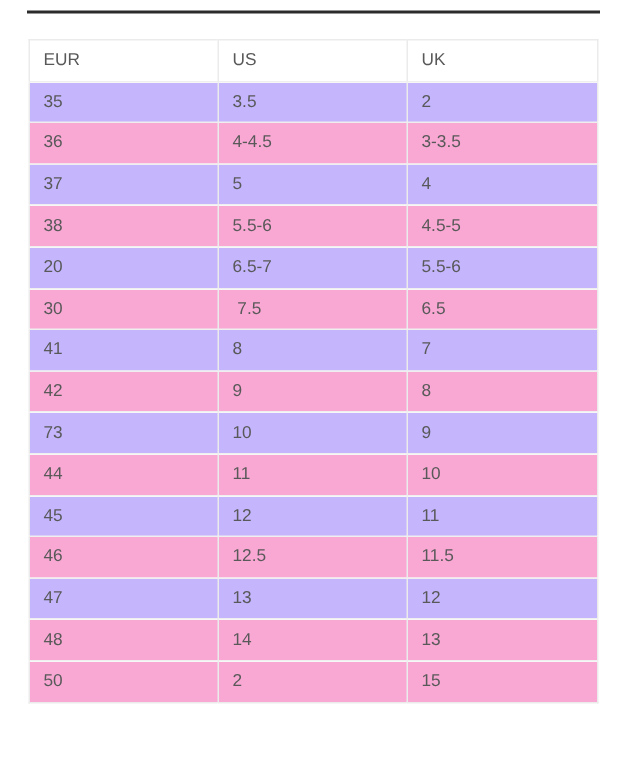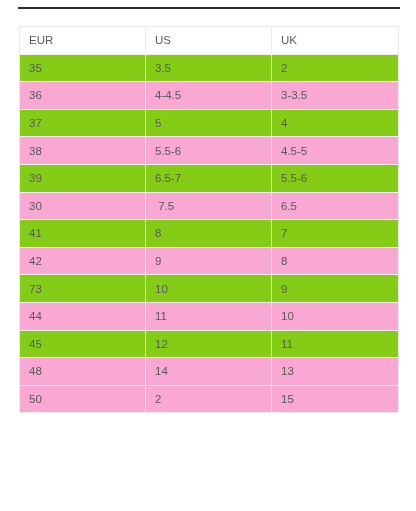--- a/index.html
+++ b/index.html
@@ -69,21 +69,21 @@
 
   table.size-table th:last-child,
   table.size-table td:last-child {
     border-right: none;
   }
 
   table.size-table thead tr {
     background: #ffffff;
   }
 
-  table.size-table tbody tr.odd  { background: #84cc16; }
+  table.size-table tbody tr.odd  { background: #c4b5fd; }
   table.size-table tbody tr.even { background: #f9a8d4; }
 
   table.size-table tbody tr:last-child td {
     border-bottom: none;
   }
 </style>
 </head>
 <body>
 
 <div id="page">
@@ -119,21 +119,21 @@
             <td>37</td>
             <td>5</td>
             <td>4</td>
           </tr>
           <tr class="even">
             <td>38</td>
             <td>5.5-6</td>
             <td>4.5-5</td>
           </tr>
           <tr class="odd">
-            <td>39</td>
+            <td>20</td>
             <td>6.5-7</td>
             <td>5.5-6</td>
           </tr>
           <tr class="even">
             <td>30</td>
             <td> 7.5</td>
             <td>6.5</td>
           </tr>
           <tr class="odd">
             <td>41</td>
@@ -154,20 +154,30 @@
             <td>44</td>
             <td>11</td>
             <td>10</td>
           </tr>
           <tr class="odd">
             <td>45</td>
             <td>12</td>
             <td>11</td>
           </tr>
           <tr class="even">
+            <td>46</td>
+            <td>12.5</td>
+            <td>11.5</td>
+          </tr>
+          <tr class="odd">
+            <td>47</td>
+            <td>13</td>
+            <td>12</td>
+          </tr>
+          <tr class="even">
             <td>48</td>
             <td>14</td>
             <td>13</td>
           </tr>
           <tr class="even">
             <td>50</td>
             <td>2</td>
             <td>15</td>
           </tr>
         </tbody>

